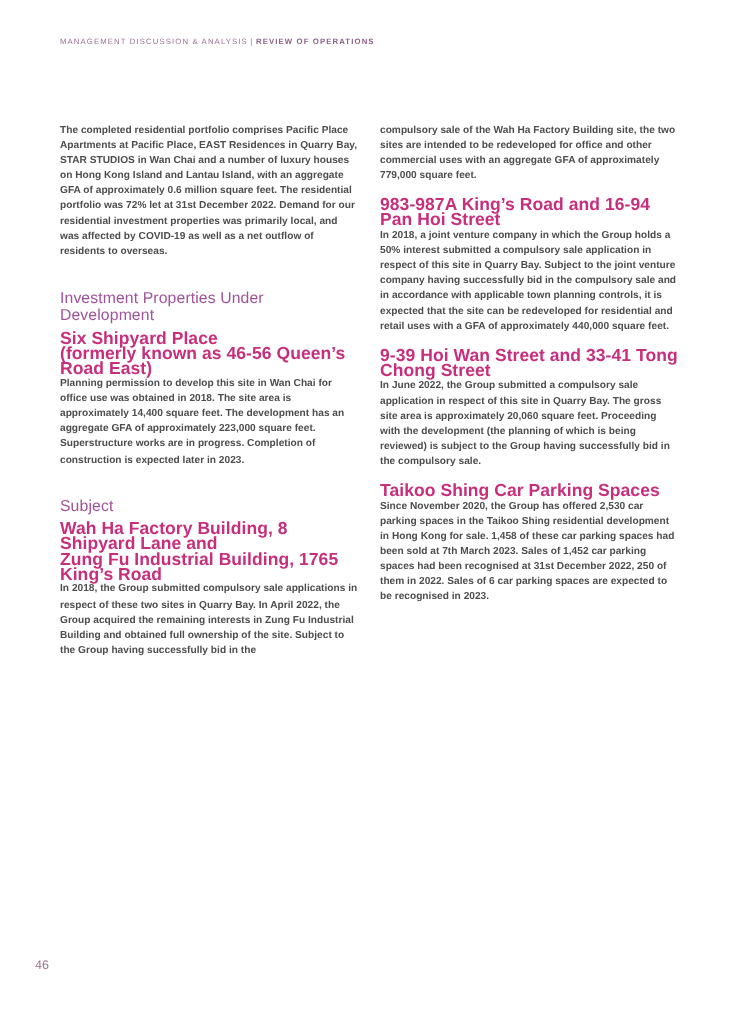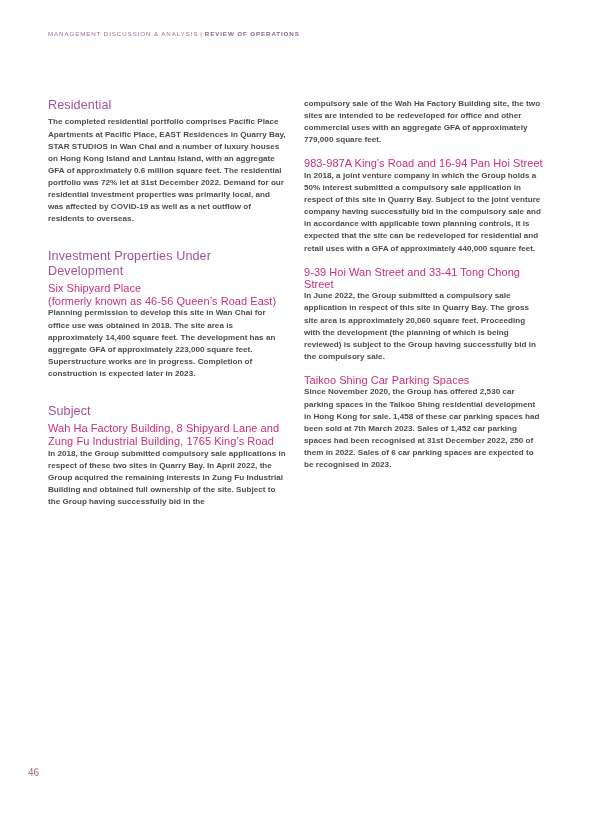--- a/index.html
+++ b/index.html
@@ -53,22 +53,22 @@
     font-weight: 400;
     color: #a0539a;
     letter-spacing: 0.1px;
     line-height: 1.15;
   }
   h2.section-title.spaced {
     margin-top: 24px;
   }
   h3.sub-title {
     margin: 0 0 0.5px 0;
-    font-size: 11px;
-    font-weight: 400;
+    font-size: 14px;
+    font-weight: 700;
     color: #c72f7c;
     letter-spacing: 0.05px;
     line-height: 12.1px;
   }
   h3.sub-title.gap {
     margin-top: 11px;
   }
   p.body {
     margin: 0;
     font-size: 8.1px;
@@ -92,21 +92,20 @@
 
 <div class="page">
 
   <div class="running-head">
     <span class="rh-main">MANAGEMENT DISCUSSION &amp; ANALYSIS</span><span class="rh-sep">|</span><span class="rh-sub">REVIEW OF OPERATIONS</span>
   </div>
 
   <div class="columns">
 
     <div class="col">
-      <h2 class="section-title">Residential</h2>
       <p class="body">The completed residential portfolio comprises Pacific Place Apartments at Pacific Place, EAST Residences in Quarry Bay, STAR STUDIOS in Wan Chai and a number of luxury houses on Hong Kong Island and Lantau Island, with an aggregate GFA of approximately 0.6 million square feet. The residential portfolio was 72% let at 31st December 2022. Demand for our residential investment properties was primarily local, and was affected by COVID-19 as well as a net outflow of residents to overseas.</p>
 
       <h2 class="section-title spaced">Investment Properties Under Development</h2>
 
       <h3 class="sub-title">Six Shipyard Place</h3>
       <h3 class="sub-title">(formerly known as 46-56 Queen’s Road East)</h3>
       <p class="body">Planning permission to develop this site in Wan Chai for office use was obtained in 2018. The site area is approximately 14,400 square feet. The development has an aggregate GFA of approximately 223,000 square feet. Superstructure works are in progress. Completion of construction is expected later in 2023.</p>
 
       <h2 class="section-title spaced">Subject</h2>
 

